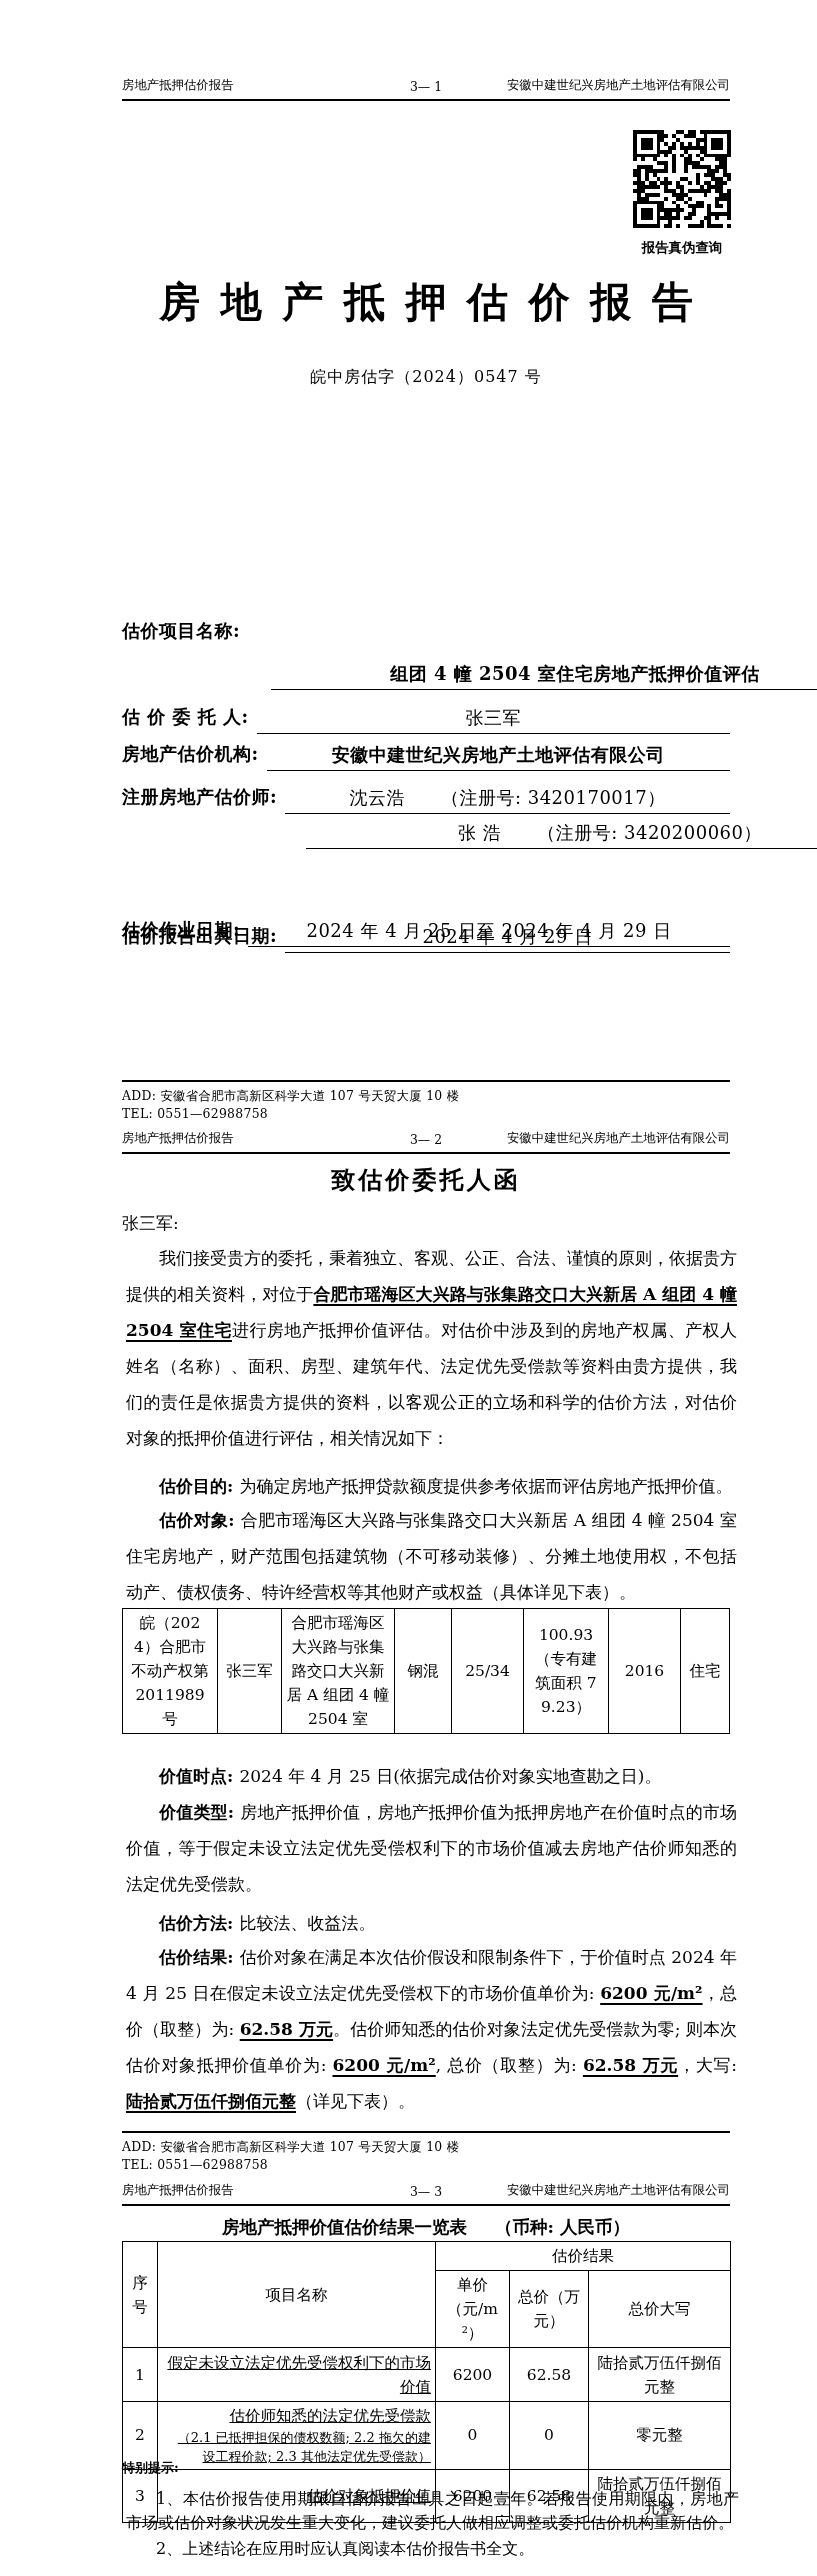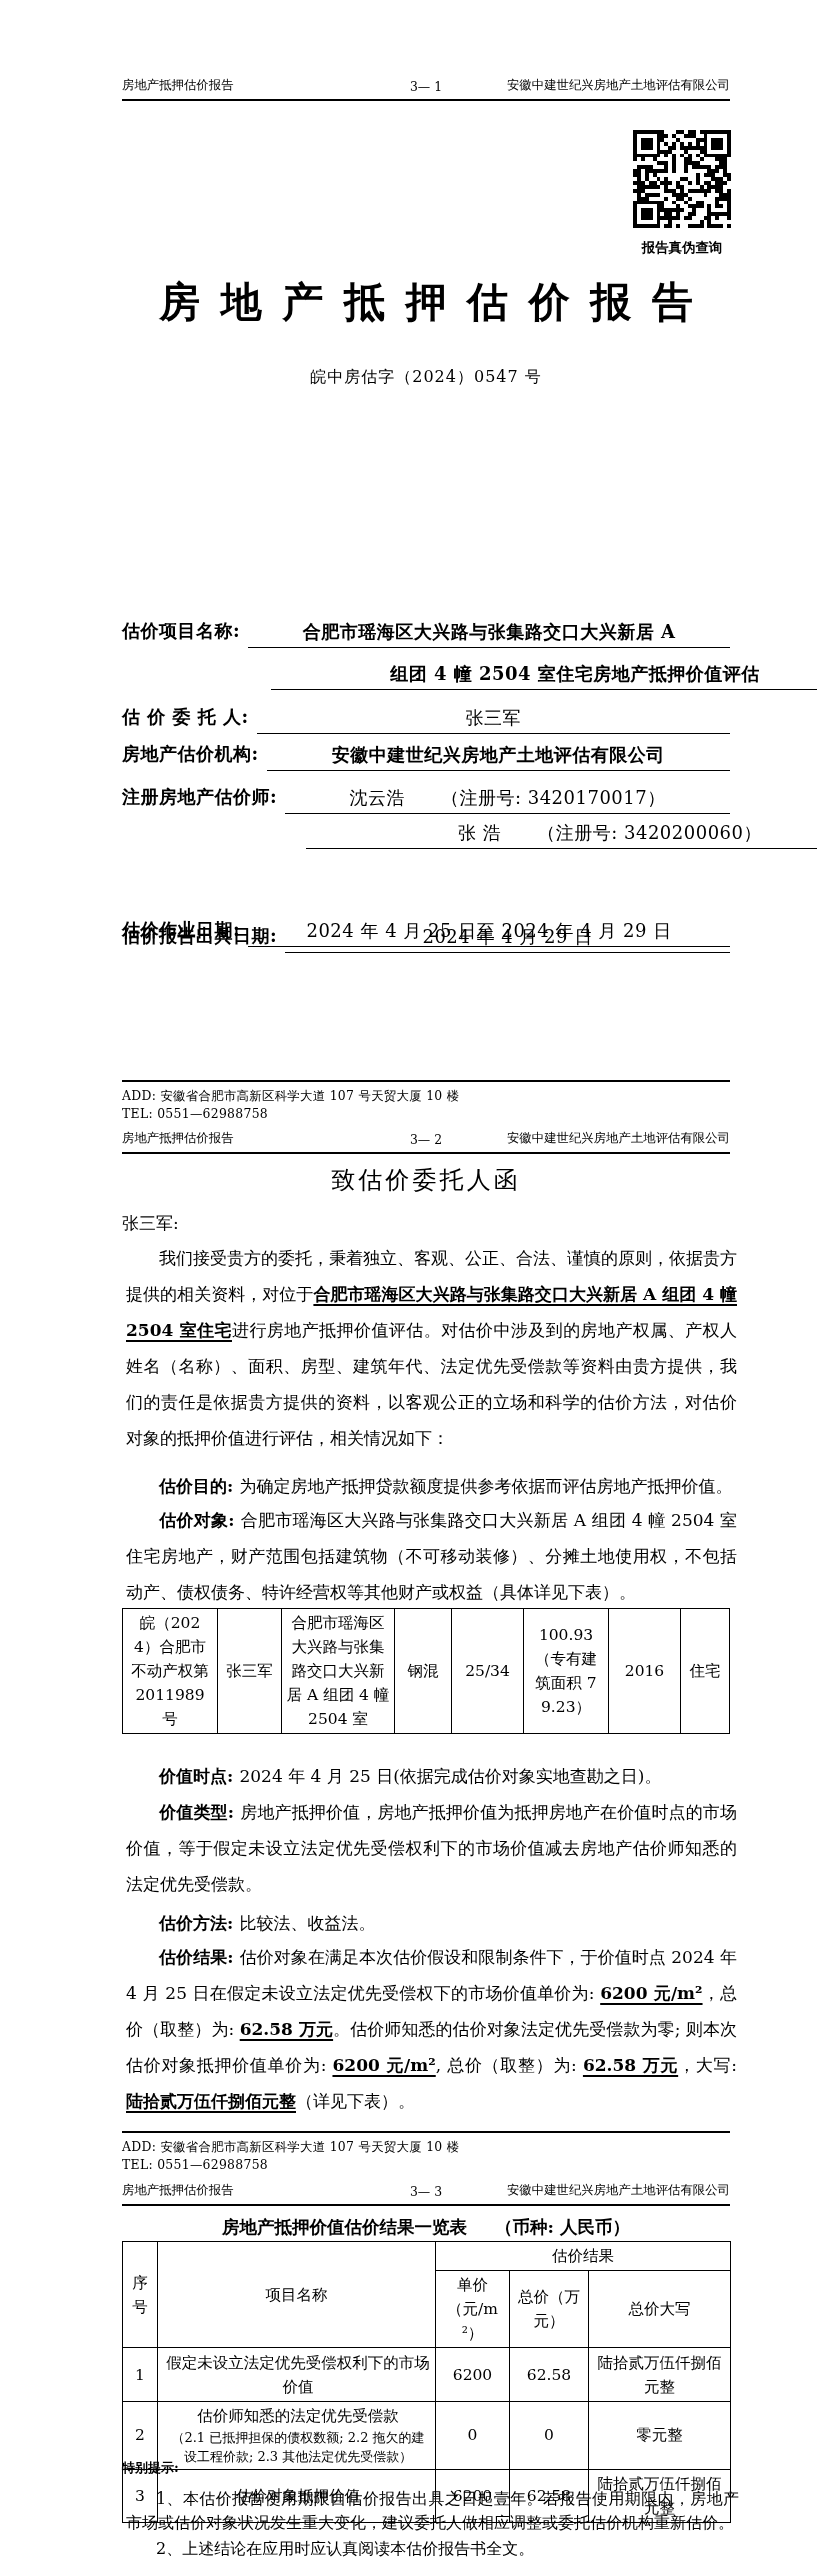--- a/index.html
+++ b/index.html
@@ -24,32 +24,32 @@
             letter-spacing:20.6px;text-indent:20.6px;white-space:nowrap;}
   .reportno{left:122px;width:608px;text-align:center;font-size:16px;letter-spacing:1px;}
   .field{left:122px;width:608px;display:flex;align-items:flex-end;gap:8px;}
   .flabel{font-size:18px;font-weight:bold;white-space:nowrap;padding-bottom:4.6px;letter-spacing:0.5px;}
   .fvalue{flex:1;text-align:center;font-size:18px;border-bottom:1.5px solid #000;
           padding-bottom:3.1px;white-space:nowrap;letter-spacing:0.5px;}
   .fvalue.bold{font-weight:bold;}
   .gap70{margin-left:36px;}
 
   
-  .lettertitle{left:122px;width:608px;text-align:center;font-size:24px;font-weight:normal;letter-spacing:3.1px;}
+  .lettertitle{left:122px;width:608px;text-align:center;font-size:24px;font-weight:bold;letter-spacing:3.1px;}
   .salut{left:122px;font-size:17px;}
   .para{left:122px;width:611px;font-size:17px;line-height:36px;text-align:justify;margin:4px;}
   .para .indent{display:inline-block;width:33px;}
   .plabel{font-weight:bold;margin-right:6.2px;}
   .bu{font-weight:bold;text-decoration:underline;text-underline-offset:3.6px;text-decoration-thickness:1.5px;}
 
   
   table.doc{border-collapse:collapse;table-layout:fixed;}
   table.doc th,table.doc td{border:1.3px solid #000;font-weight:normal;font-size:15.5px;
        text-align:center;vertical-align:middle;padding:2.1px 4.1px;line-height:1.55;word-break:break-all;}
-  .t2 td.item{text-align:center;padding-left:7.2px;}
+  .t2 td.item{text-align:right;padding-left:7.2px;text-decoration:underline;}
   .t2 .sub{display:block;font-size:13px;line-height:1.5;}
 
   .t2title{left:122px;width:608px;text-align:center;font-size:17.5px;font-weight:bold;}
   .notelabel{left:122px;font-size:13px;font-weight:bold;}
   .note{left:122px;width:613px;font-size:16px;line-height:24px;text-align:justify;margin:4px;}
   .note .indent{display:inline-block;width:30px;}
 </style>
 </head>
 <body>
 
@@ -406,21 +406,20 @@
         <rect x="24" y="24" width="1" height="1"></rect>
       </svg>
   </div>
   <div class="qrcap abs" style="left:620px;top:239px;width:124px">报告真伪查询</div>
 
   <div class="bigtitle abs" style="top:275px">房地产抵押估价报告</div>
   <div class="reportno abs" style="top:367px">皖中房估字（2024）0547 号</div>
 
   <div class="field abs" style="top:619px">
     <span class="flabel">估价项目名称:</span>
-    <span class="fvalue bold">合肥市瑶海区大兴路与张集路交口大兴新居 A</span>
   </div>
   <div class="field abs" style="top:662px;padding-left:149px">
     <span class="fvalue bold">组团 4 幢 2504 室住宅房地产抵押价值评估</span>
   </div>
   <div class="field abs" style="top:705px">
     <span class="flabel">估 价 委 托 人:</span>
     <span class="fvalue">张三军</span>
   </div>
   <div class="field abs" style="top:742px">
     <span class="flabel">房地产估价机构:</span>

